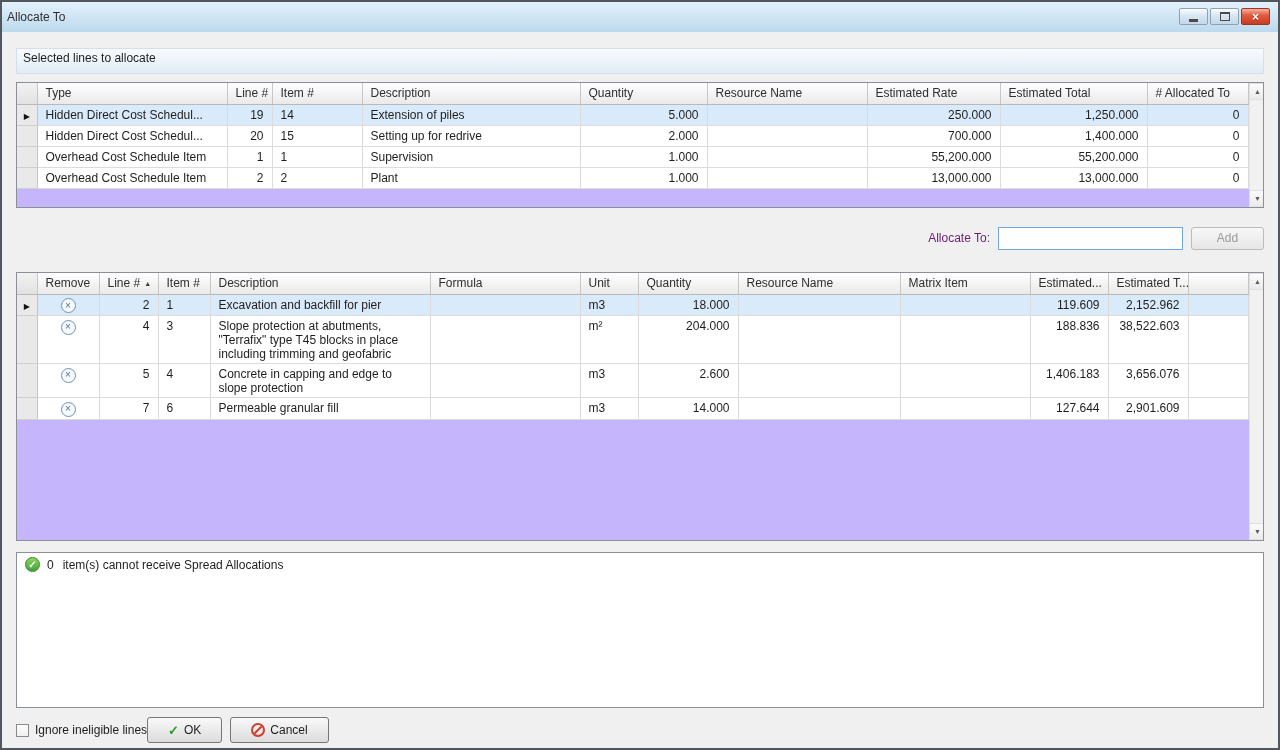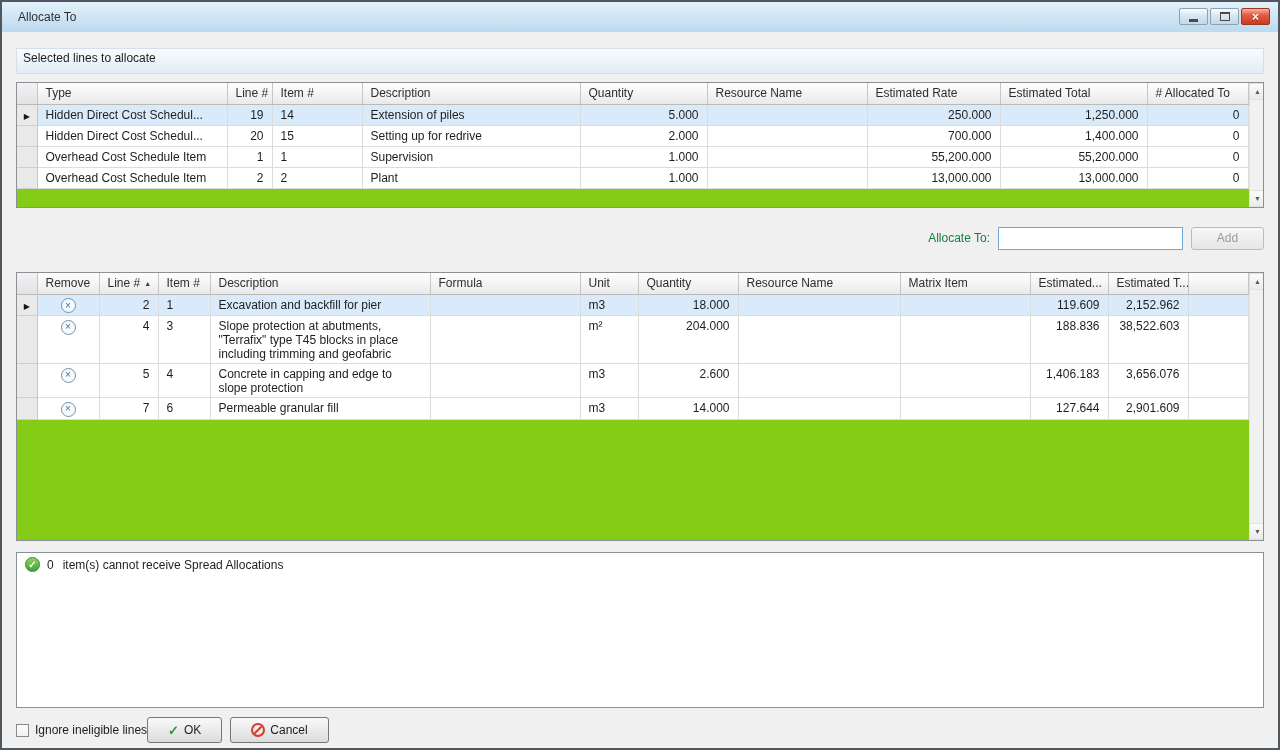--- a/index.html
+++ b/index.html
@@ -2,35 +2,35 @@
 <html><head>
 <meta charset="utf-8">
 <style>
   * { box-sizing: border-box; margin: 0; padding: 0; }
   html, body { width: 1280px; height: 750px; overflow: hidden; }
   body { font-family: "Liberation Sans", sans-serif; font-size: 12px; color: #1e1e1e; background: #fff; }
 
   .dialog { width: 1280px; height: 750px; border: 2px solid #50575f; background: #f0f0f0; display: flex; flex-direction: column; }
 
   
-  .titlebar { height: 30px; flex: 0 0 30px; background: linear-gradient(180deg,#e3f1fb,#bcd9ee); display: flex; align-items: center; padding: 0 16px; position: relative; }
+  .titlebar { height: 30px; flex: 0 0 30px; background: linear-gradient(180deg,#e3f1fb,#bcd9ee); display: flex; align-items: center; padding: 0 5px; position: relative; }
   .title-text { color: #2f2f2f; }
   .window-controls { position: absolute; right: 8px; top: 6px; display: flex; gap: 2px; }
   .winbtn { width: 29px; height: 17px; border: 1px solid #8fa0ae; border-radius: 2px; background: linear-gradient(180deg,#fbfdfe,#d7e6f2 45%,#c3d8ea); display: flex; align-items: center; justify-content: center; cursor: default; }
   .winbtn.close { background: linear-gradient(180deg,#f5b3a3,#e25d41 40%,#c93b22); border-color: #9e3520; }
   .glyph-min { width: 9px; height: 3px; background: #4a4a4a; margin-top: 8px; }
   .glyph-max { width: 10px; height: 9px; border: 1px solid #4a4a4a; border-top: 2px solid #4a4a4a; background: transparent; }
   .glyph-x { color: #fff; font-size: 12px; font-weight: bold; line-height: 1; text-shadow: 0 1px 1px rgba(0,0,0,.35); }
 
   .content { flex: 1 1 auto; padding: 16px 14px 0 14px; }
 
   .group-header { height: 26px; line-height: 19px; padding-left: 6px; background: linear-gradient(180deg,#f8fbfd,#e2ecf6); border: 1px solid #d3e0ec; color: #1e1e1e; }
 
   
-  .grid-wrap { display: flex; border: 1px solid #8b9097; background: #84cc16; margin-top: 8px; overflow: hidden; }
+  .grid-wrap { display: flex; border: 1px solid #8b9097; background: #c4b5fd; margin-top: 8px; overflow: hidden; }
   .top-grid { height: 126px; }
   .bottom-grid { height: 269px; margin-top: 22px; }
   .grid { border-collapse: collapse; table-layout: fixed; background: #fff; flex: 0 0 auto; align-self: flex-start; width: 1231px; }
   .grid th { height: 21px; font-weight: 400; text-align: left; padding: 0 8px; background: linear-gradient(180deg,#fefefe,#e9e9e9); border-right: 1px solid #c6c6c6; border-bottom: 1px solid #b9b9b9; color: #2e2e2e; overflow: hidden; white-space: nowrap; }
   .grid th.sel-h { padding: 0; background: linear-gradient(180deg,#f2f2f2,#e2e2e2); }
   .grid td { height: 21px; padding: 2px 8px; border-right: 1px solid #dcdcdc; border-bottom: 1px solid #dcdcdc; overflow: hidden; white-space: nowrap; vertical-align: middle; background: #fff; }
   .bottom-grid .grid td { vertical-align: top; padding-top: 3px; }
   .grid td.sel { background: #e9e9e9; border-right: 1px solid #c6c6c6; border-bottom: 1px solid #cfcfcf; text-align: center; padding: 0; vertical-align: middle; }
   .grid td.num, .grid th.num { text-align: right; }
   .grid td.wrap { white-space: normal; line-height: 14px; }
@@ -40,21 +40,21 @@
   .sort-asc { font-size: 7px; color: #3f3f3f; margin-left: 4px; vertical-align: 1px; }
   .remove-icon { display: inline-flex; width: 15px; height: 15px; border-radius: 50%; border: 1px solid #6f92b2; color: #4f7496; background: #f6fafd; align-items: center; justify-content: center; font-size: 10px; line-height: 1; cursor: default; }
   .rm-cell { text-align: center; }
 
   
   .vscroll { width: 17px; flex: 0 0 17px; margin-left: auto; background: #f1f1f1; border-left: 1px solid #e3e3e3; display: flex; flex-direction: column; justify-content: space-between; align-items: center; }
   .sb-btn { width: 17px; height: 17px; display: flex; align-items: center; justify-content: center; font-size: 7px; color: #5a5a5a; background: linear-gradient(180deg,#fbfbfb,#ebebeb); border: 1px solid #e0e0e0; border-radius: 2px; }
 
   
   .allocate-row { height: 24px; margin-top: 18px; display: flex; justify-content: flex-end; align-items: center; gap: 8px; }
-  .allocate-label { color: #15803d; }
+  .allocate-label { color: #701a75; }
   .allocate-input { width: 185px; height: 23px; border: 1px solid #70a8d8; padding: 0 5px; font: inherit; background: #fff; outline: none; }
   .btn { display: inline-flex; align-items: center; justify-content: center; gap: 5px; height: 26px; border: 1px solid #777; border-radius: 3px; background: linear-gradient(180deg,#f9f9f9,#dcdcdc); font: inherit; color: #1e1e1e; padding: 0 20px; cursor: default; }
   .add-btn { width: 73px; height: 23px; color: #9a9a9a; background: linear-gradient(180deg,#f7f7f7,#e6e6e6); border: 1px solid #bcbcbc; }
 
   
   .message-panel { margin-top: 11px; height: 156px; border: 1px solid #8b9097; background: #fff; }
   .message-row { display: flex; align-items: center; gap: 7px; padding: 4px 8px; }
   .ok-circle { width: 15px; height: 15px; flex: 0 0 15px; border-radius: 50%; background: linear-gradient(180deg,#8fd45e,#3fa33c); border: 1px solid #2f8a2f; display: flex; align-items: center; justify-content: center; }
   .ok-circle .check { color: #fff; font-size: 10px; font-weight: bold; line-height: 1; }
   .msg-count { margin-right: 2px; }

